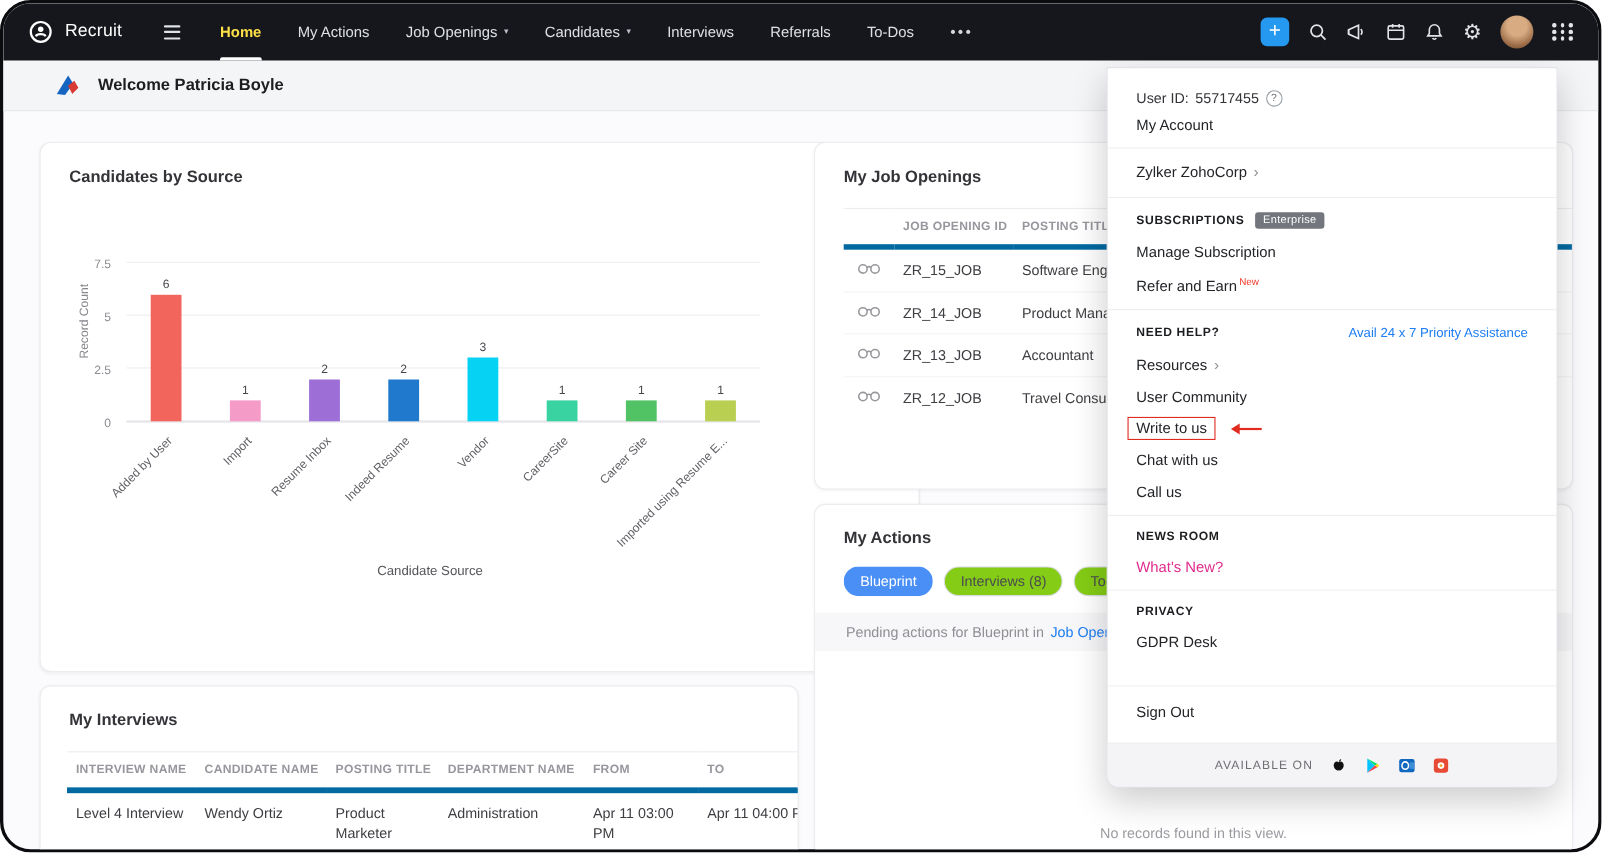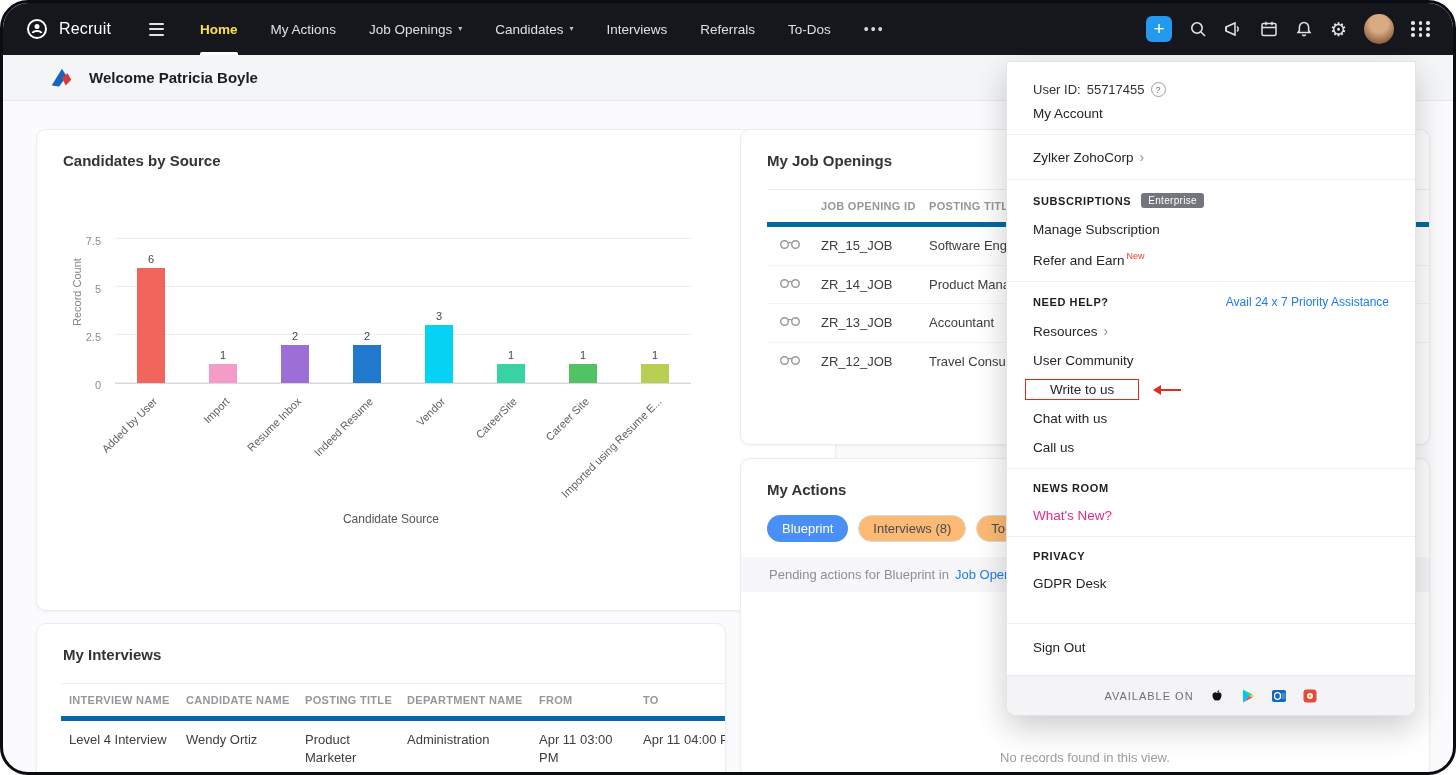--- a/index.html
+++ b/index.html
@@ -63,21 +63,21 @@
   .mini-table th{font-size:11px;color:#96979d;font-weight:700;letter-spacing:.3px;text-align:left;padding:10px 8px;border-top:1px solid #ededf0;border-bottom:5px solid #0369a1;white-space:nowrap;overflow:hidden}
   .mini-table td{font-size:13px;color:#3d3d42;padding:10px 8px;vertical-align:top;border-bottom:1px solid #f4f4f6;line-height:1.35}
   .mini-table tr:last-child td{border-bottom:none}
   #jobs-table{margin-left:26px;width:700px}
   #interviews-table{margin-left:24px;width:710px}
   .icon-cell{text-align:center;padding-top:12px}
   .link{color:var(--link_blue,#1d7df2);cursor:pointer}
 
   
   .tabs{display:flex;gap:10px;margin:17px 0 0 26px}
-  .pill{display:inline-flex;align-items:center;height:27px;padding:0 14px;border-radius:14px;font-size:13px;border:1px solid #d9dade;color:#4a4b50;background:#fdba74;cursor:pointer;white-space:nowrap}
+  .pill{display:inline-flex;align-items:center;height:27px;padding:0 14px;border-radius:14px;font-size:13px;border:1px solid #d9dade;color:#4a4b50;background:#84cc16;cursor:pointer;white-space:nowrap}
   .pill.active{background:var(--active_pill_blue,#4a8ff5);border-color:transparent;color:#fff}
   .pending{margin-top:15px;background:#f7f7f9;padding:10px 28px;font-size:13px;color:#8e8f94;display:flex;gap:6px}
   .empty{position:absolute;left:0;right:0;bottom:12px;text-align:center;color:#9b9ca1;font-size:13px}
 
   
   .profile-menu{position:absolute;left:1003px;top:58px;width:410px;height:655px;background:#fff;border:1px solid #e4e4e8;border-radius:0 0 10px 10px;box-shadow:0 12px 32px rgba(0,0,0,.20);z-index:40;display:flex;flex-direction:column}
   .pm-sec{padding:13px 26px;border-top:1px solid #efeff2}
   .pm-sec:first-child{border-top:none;padding-top:20px}
   .pm-name{font-size:14px;font-weight:600;margin-bottom:9px}
   .pm-userid{font-size:13px;color:#333338;margin-bottom:9px;display:flex;align-items:center;gap:6px}
@@ -87,21 +87,21 @@
   .pm-item + .pm-item{margin-top:14px}
   .chev{color:#8f9297;font-size:14px;margin-left:6px}
   .chev::before{content:"›"}
   .pm-header{font-size:11px;font-weight:700;color:#1c1d20;letter-spacing:.6px;margin-bottom:14px;display:flex;align-items:center}
   .badge{background:var(--badge_gray,#73767d);color:#fff;font-size:10px;font-weight:400;letter-spacing:.3px;padding:2px 7px;border-radius:3px;margin-left:10px}
   .sup-new{color:var(--new_tag_red,#f23c2e);font-size:9px;vertical-align:super;margin-left:2px}
   .header-row{display:flex;justify-content:space-between;align-items:center;margin-bottom:14px}
   .header-row .pm-header{margin-bottom:0}
   .side-link{font-size:12px}
   .magenta{color:var(--magenta,#df2b8c)}
-  .red-box{display:inline-block;border:1.6px solid var(--annotation_red,#e02b1f);padding:2px 24px;margin:-4px 0 -4px -8px}
+  .red-box{display:inline-block;border:1.6px solid var(--annotation_red,#e02b1f);padding:2px 7px;margin:-4px 0 -4px -8px}
   .annot-arrow{display:inline-block;width:26px;height:2px;background:var(--annotation_red,#e02b1f);position:relative;margin-left:16px;vertical-align:middle}
   .annot-arrow::before{content:"";position:absolute;left:-2px;top:-4px;border:5px solid transparent;border-right:8px solid var(--annotation_red,#e02b1f);border-left:0}
   .pm-signout{padding:16px 26px 20px;border-top:1px solid #efeff2;font-size:13.5px;color:#232428;cursor:pointer;margin-top:auto}
   .pm-footer{height:40px;background:#f4f4f6;border-top:1px solid #e8e8ea;border-radius:0 0 9px 9px;display:flex;align-items:center;justify-content:center;gap:15px}
   .pm-footer-label{font-size:11px;color:#6f6f75;letter-spacing:1px}
   .store-icon{display:flex;align-items:center;cursor:pointer}
 </style>
 </head>
 <body>
 

